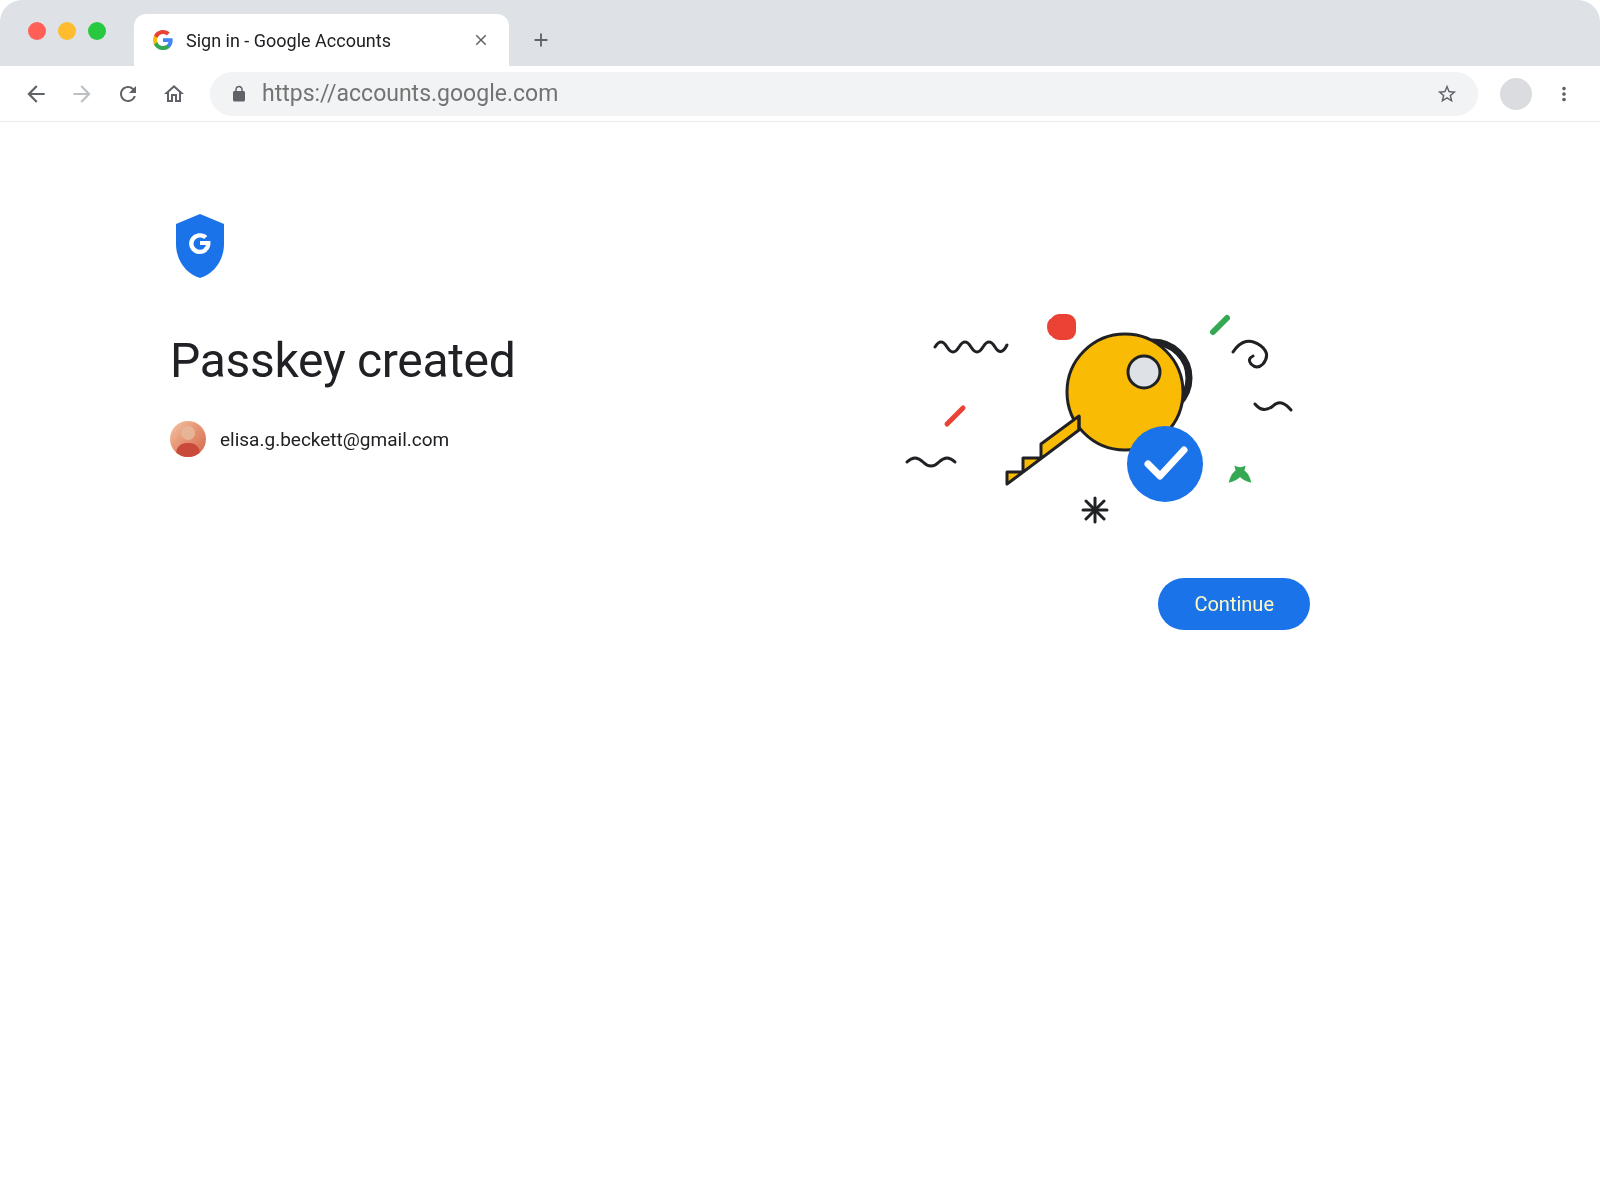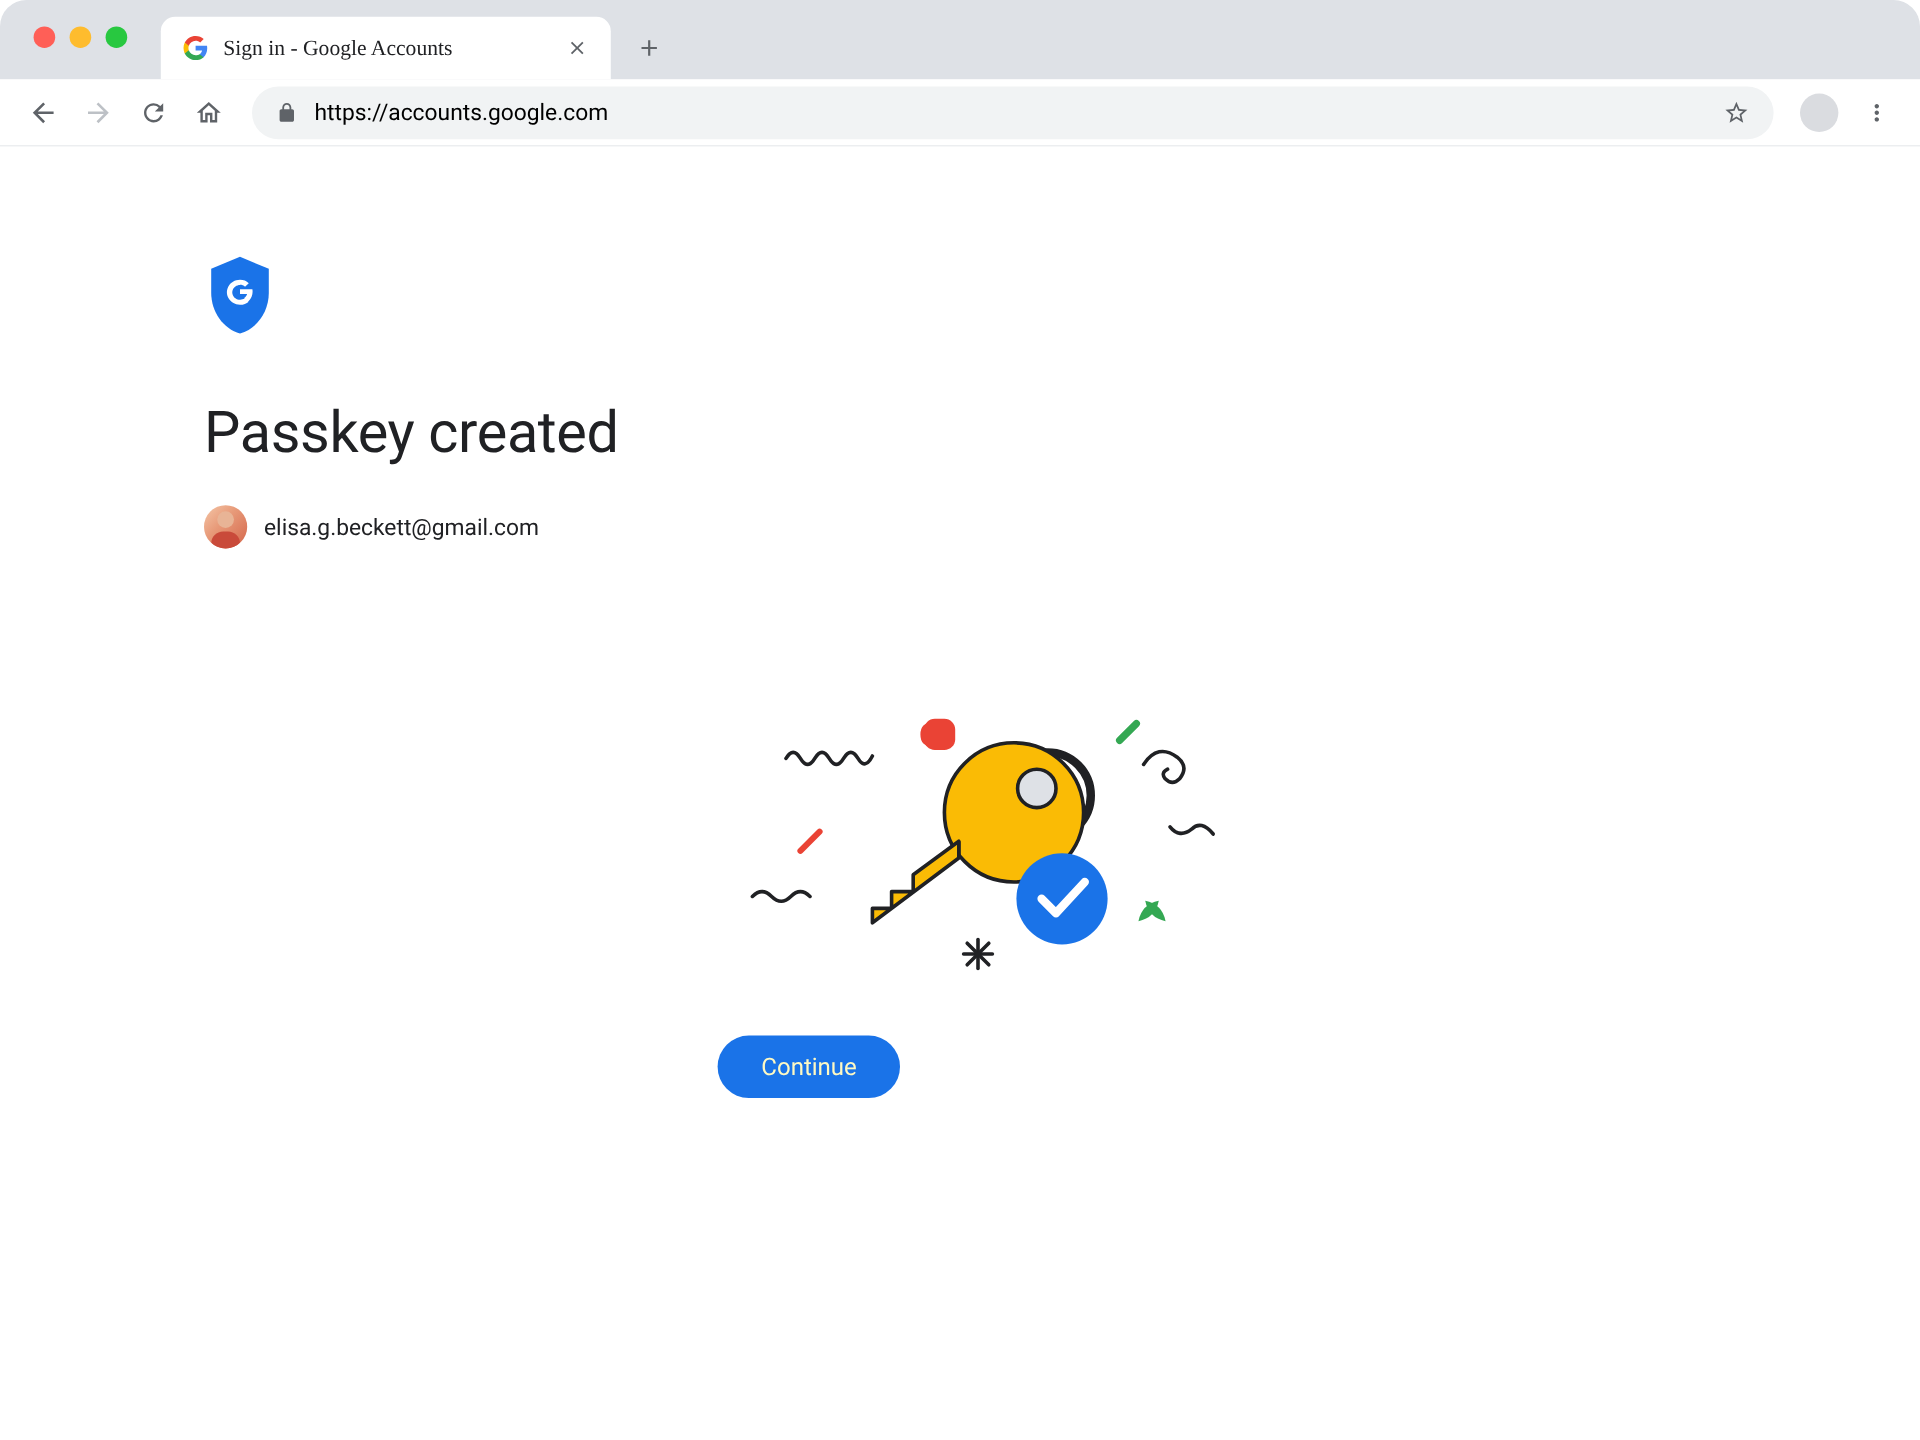--- a/index.html
+++ b/index.html
@@ -6,39 +6,39 @@
   html, body { width: 1600px; height: 1200px; font-family: 'Google Sans', Roboto, Arial, sans-serif; background: #fff; }
   .window { width: 100%; height: 100%; background: #fff; border-radius: 22px; overflow: hidden; position: relative; }
 
   
   .tabstrip { height: 66px; background: #dee1e6; display: flex; align-items: flex-end; padding: 0 12px 0 14px; position: relative; }
   .traffic-lights { position: absolute; top: 22px; left: 28px; display: flex; gap: 12px; }
   .tl { width: 18px; height: 18px; border-radius: 50%; }
   .tl.red { background: #ff5f57; }
   .tl.yellow { background: #febc2e; }
   .tl.green { background: #28c840; }
-  .tab { margin-left: 120px; background: #fff; height: 52px; width: 375px; border-radius: 12px 12px 0 0; display: flex; align-items: center; padding: 0 18px; gap: 12px; position: relative; font-family: Liberation Serif, serif; }
+  .tab { margin-left: 120px; background: #fff; height: 52px; width: 375px; border-radius: 12px 12px 0 0; display: flex; align-items: center; padding: 0 18px; gap: 12px; position: relative; }
   .tab .favicon { width: 22px; height: 22px; display: flex; align-items: center; justify-content: center; }
   .tab .title { font-size: 18px; color: #202124; white-space: nowrap; overflow: hidden; text-overflow: ellipsis; flex: 1; }
   .tab .close { width: 20px; height: 20px; color: #5f6368; display: flex; align-items: center; justify-content: center; cursor: pointer; }
   .newtab { width: 36px; height: 36px; margin-left: 14px; margin-bottom: 8px; display: flex; align-items: center; justify-content: center; color: #5f6368; cursor: pointer; }
 
   
   .toolbar { height: 56px; background: #fff; border-bottom: 1px solid #e8eaed; display: flex; align-items: center; padding: 0 18px; gap: 10px; }
   .navbtn { width: 36px; height: 36px; display: flex; align-items: center; justify-content: center; color: #5f6368; border-radius: 50%; }
   .navbtn.disabled { color: #bdc1c6; }
   .omnibox { flex: 1; height: 44px; background: #f1f3f4; border-radius: 22px; display: flex; align-items: center; padding: 0 20px; gap: 14px; margin: 0 8px; }
   .omnibox .lock { width: 18px; height: 18px; color: #5f6368; }
-  .omnibox .url { font-size: 19px; color: #000000; flex: 1; }
+  .omnibox .url { font-size: 23px; color: #737373; flex: 1; }
   .omnibox .star { width: 22px; height: 22px; color: #5f6368; cursor: pointer; }
   .avatar-small { width: 32px; height: 32px; border-radius: 50%; background: #dadce0; margin: 0 4px; }
   .menu { width: 36px; height: 36px; display: flex; align-items: center; justify-content: center; color: #5f6368; cursor: pointer; }
 
   
-  .content { padding: 90px 170px 0 170px; display: flex; gap: 40px; flex-direction: column; }
+  .content { padding: 90px 170px 0 170px; display: flex; gap: 40px; }
   .left { width: 520px; flex-shrink: 0; }
   .shield { width: 60px; height: 68px; margin-bottom: 52px; }
   .heading { font-size: 48px; color: #202124; font-weight: 400; margin-bottom: 32px; letter-spacing: -0.3px; }
   .account-row { display: flex; align-items: center; gap: 14px; }
   .account-avatar { width: 36px; height: 36px; border-radius: 50%; background: linear-gradient(135deg, #f4c7a8 0%, #e89b7a 40%, #d4654a 100%); overflow: hidden; position: relative; }
   .account-avatar::after { content: ""; position: absolute; bottom: -4px; left: 6px; right: 6px; height: 18px; background: #c94a3a; border-radius: 10px 10px 0 0; }
   .account-avatar::before { content: ""; position: absolute; top: 5px; left: 11px; width: 14px; height: 14px; background: #e8b496; border-radius: 50%; }
   .account-email { font-size: 19px; color: #202124; }
 
   .right { flex: 1; padding-top: 60px; }

